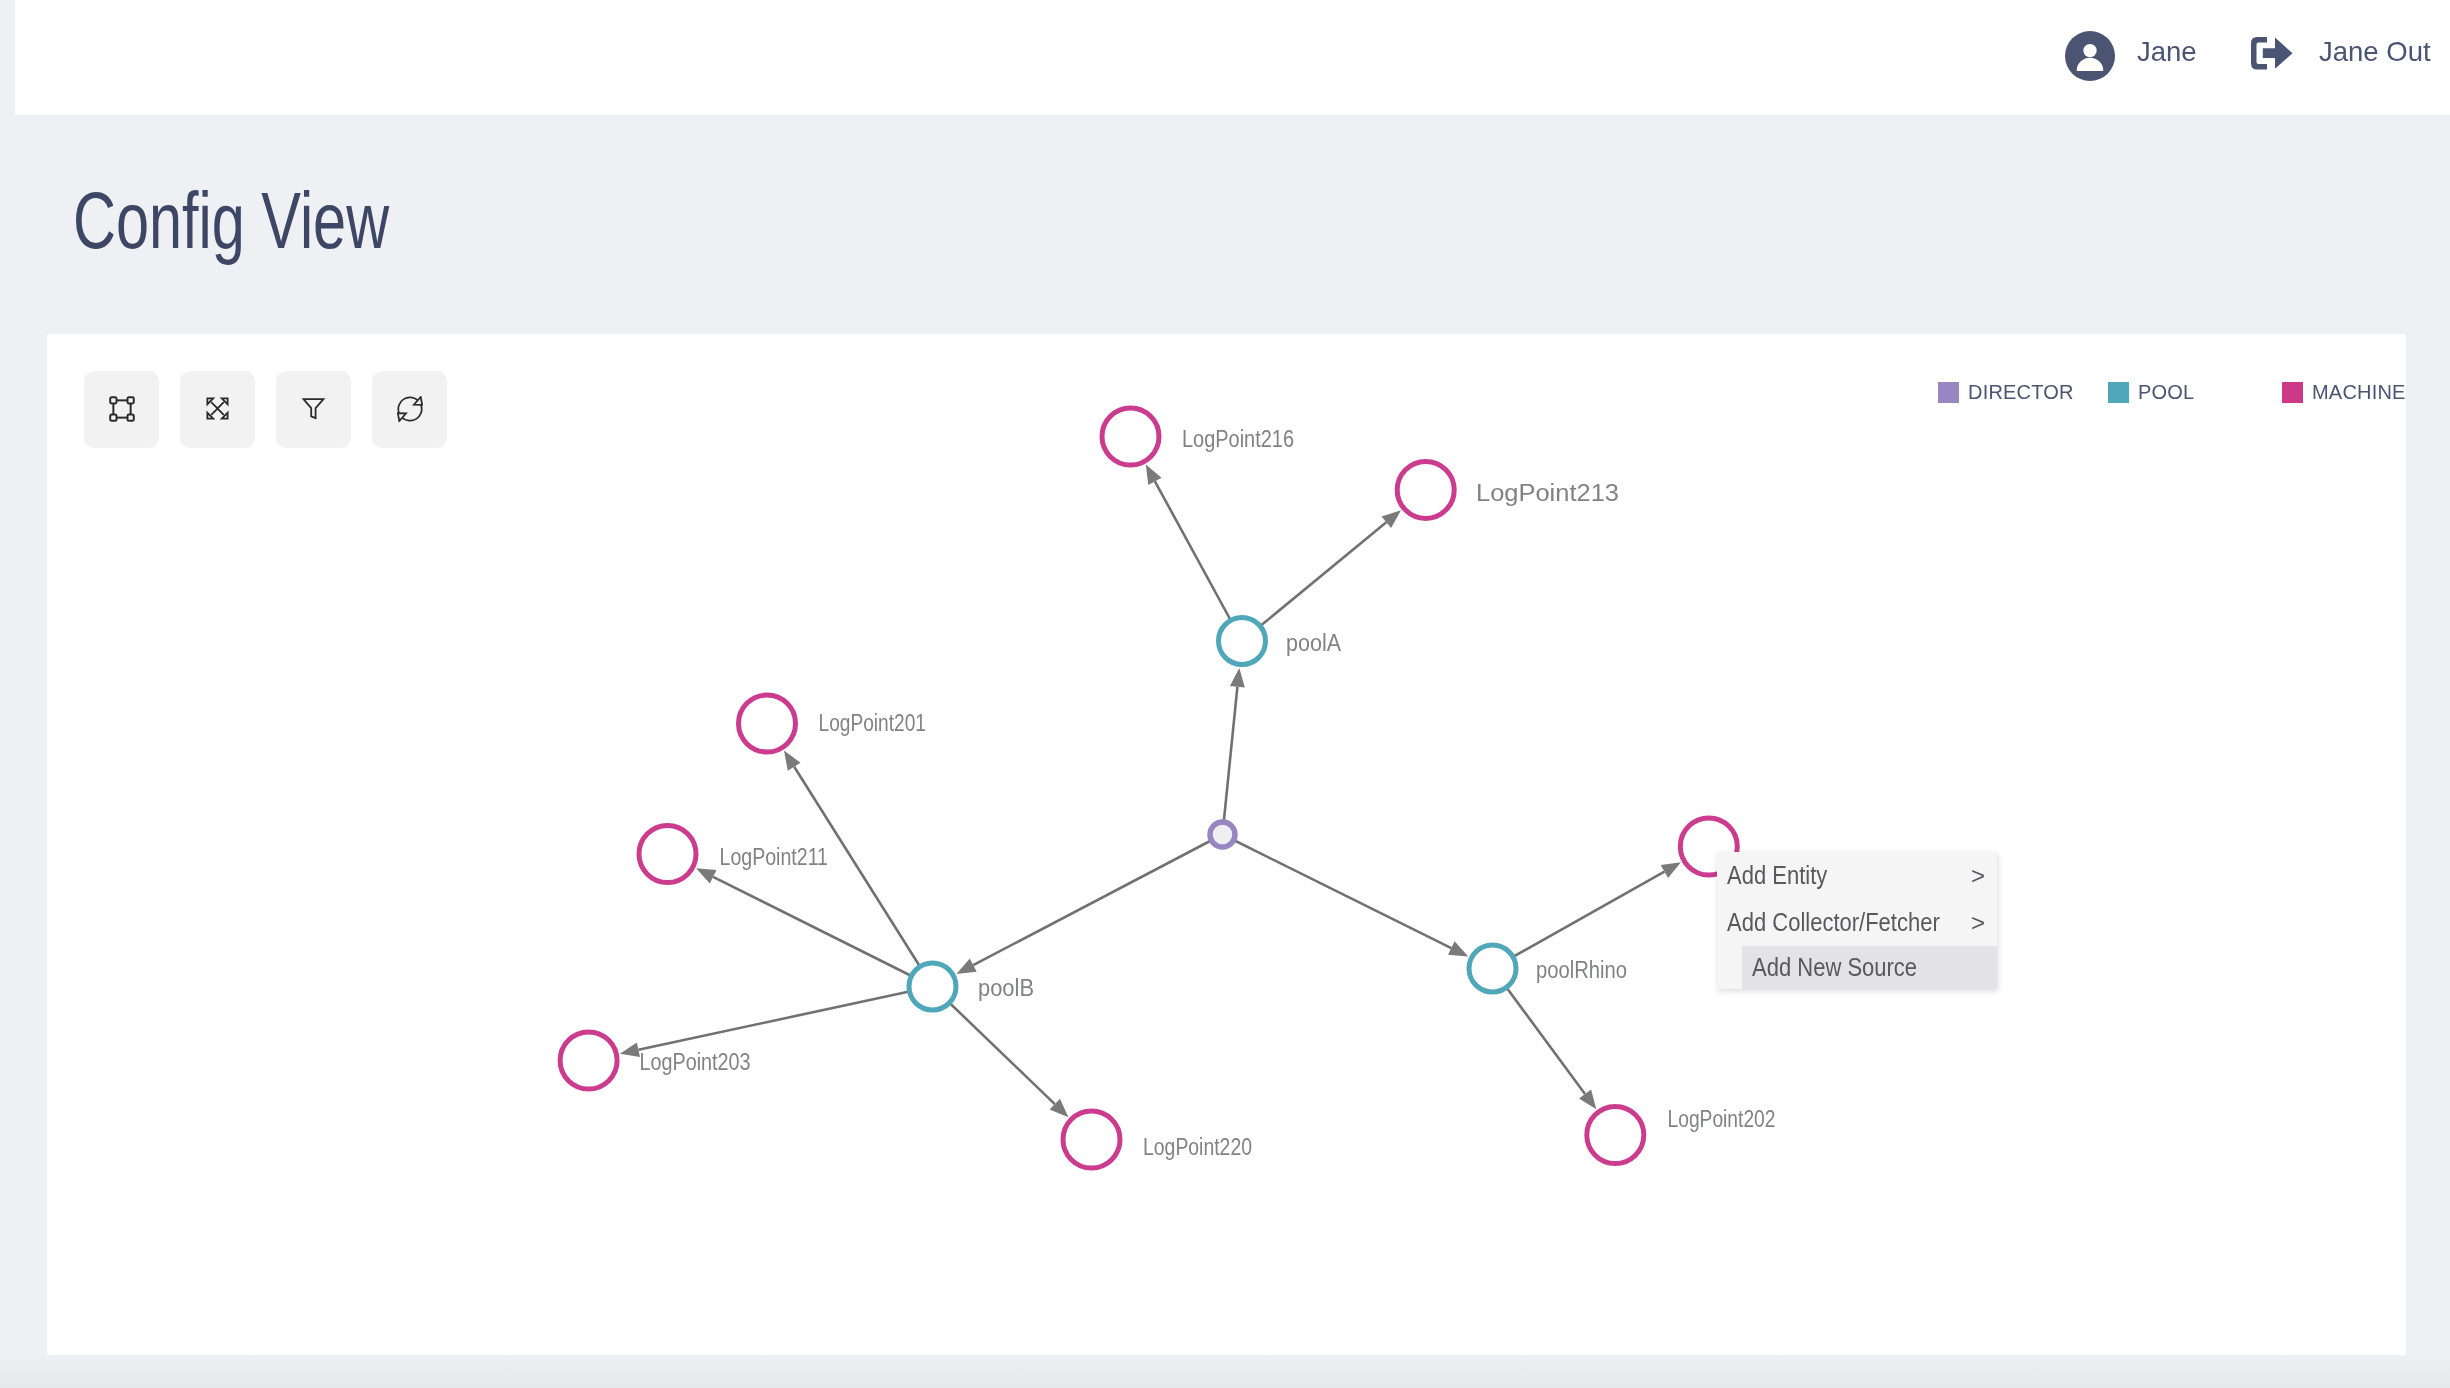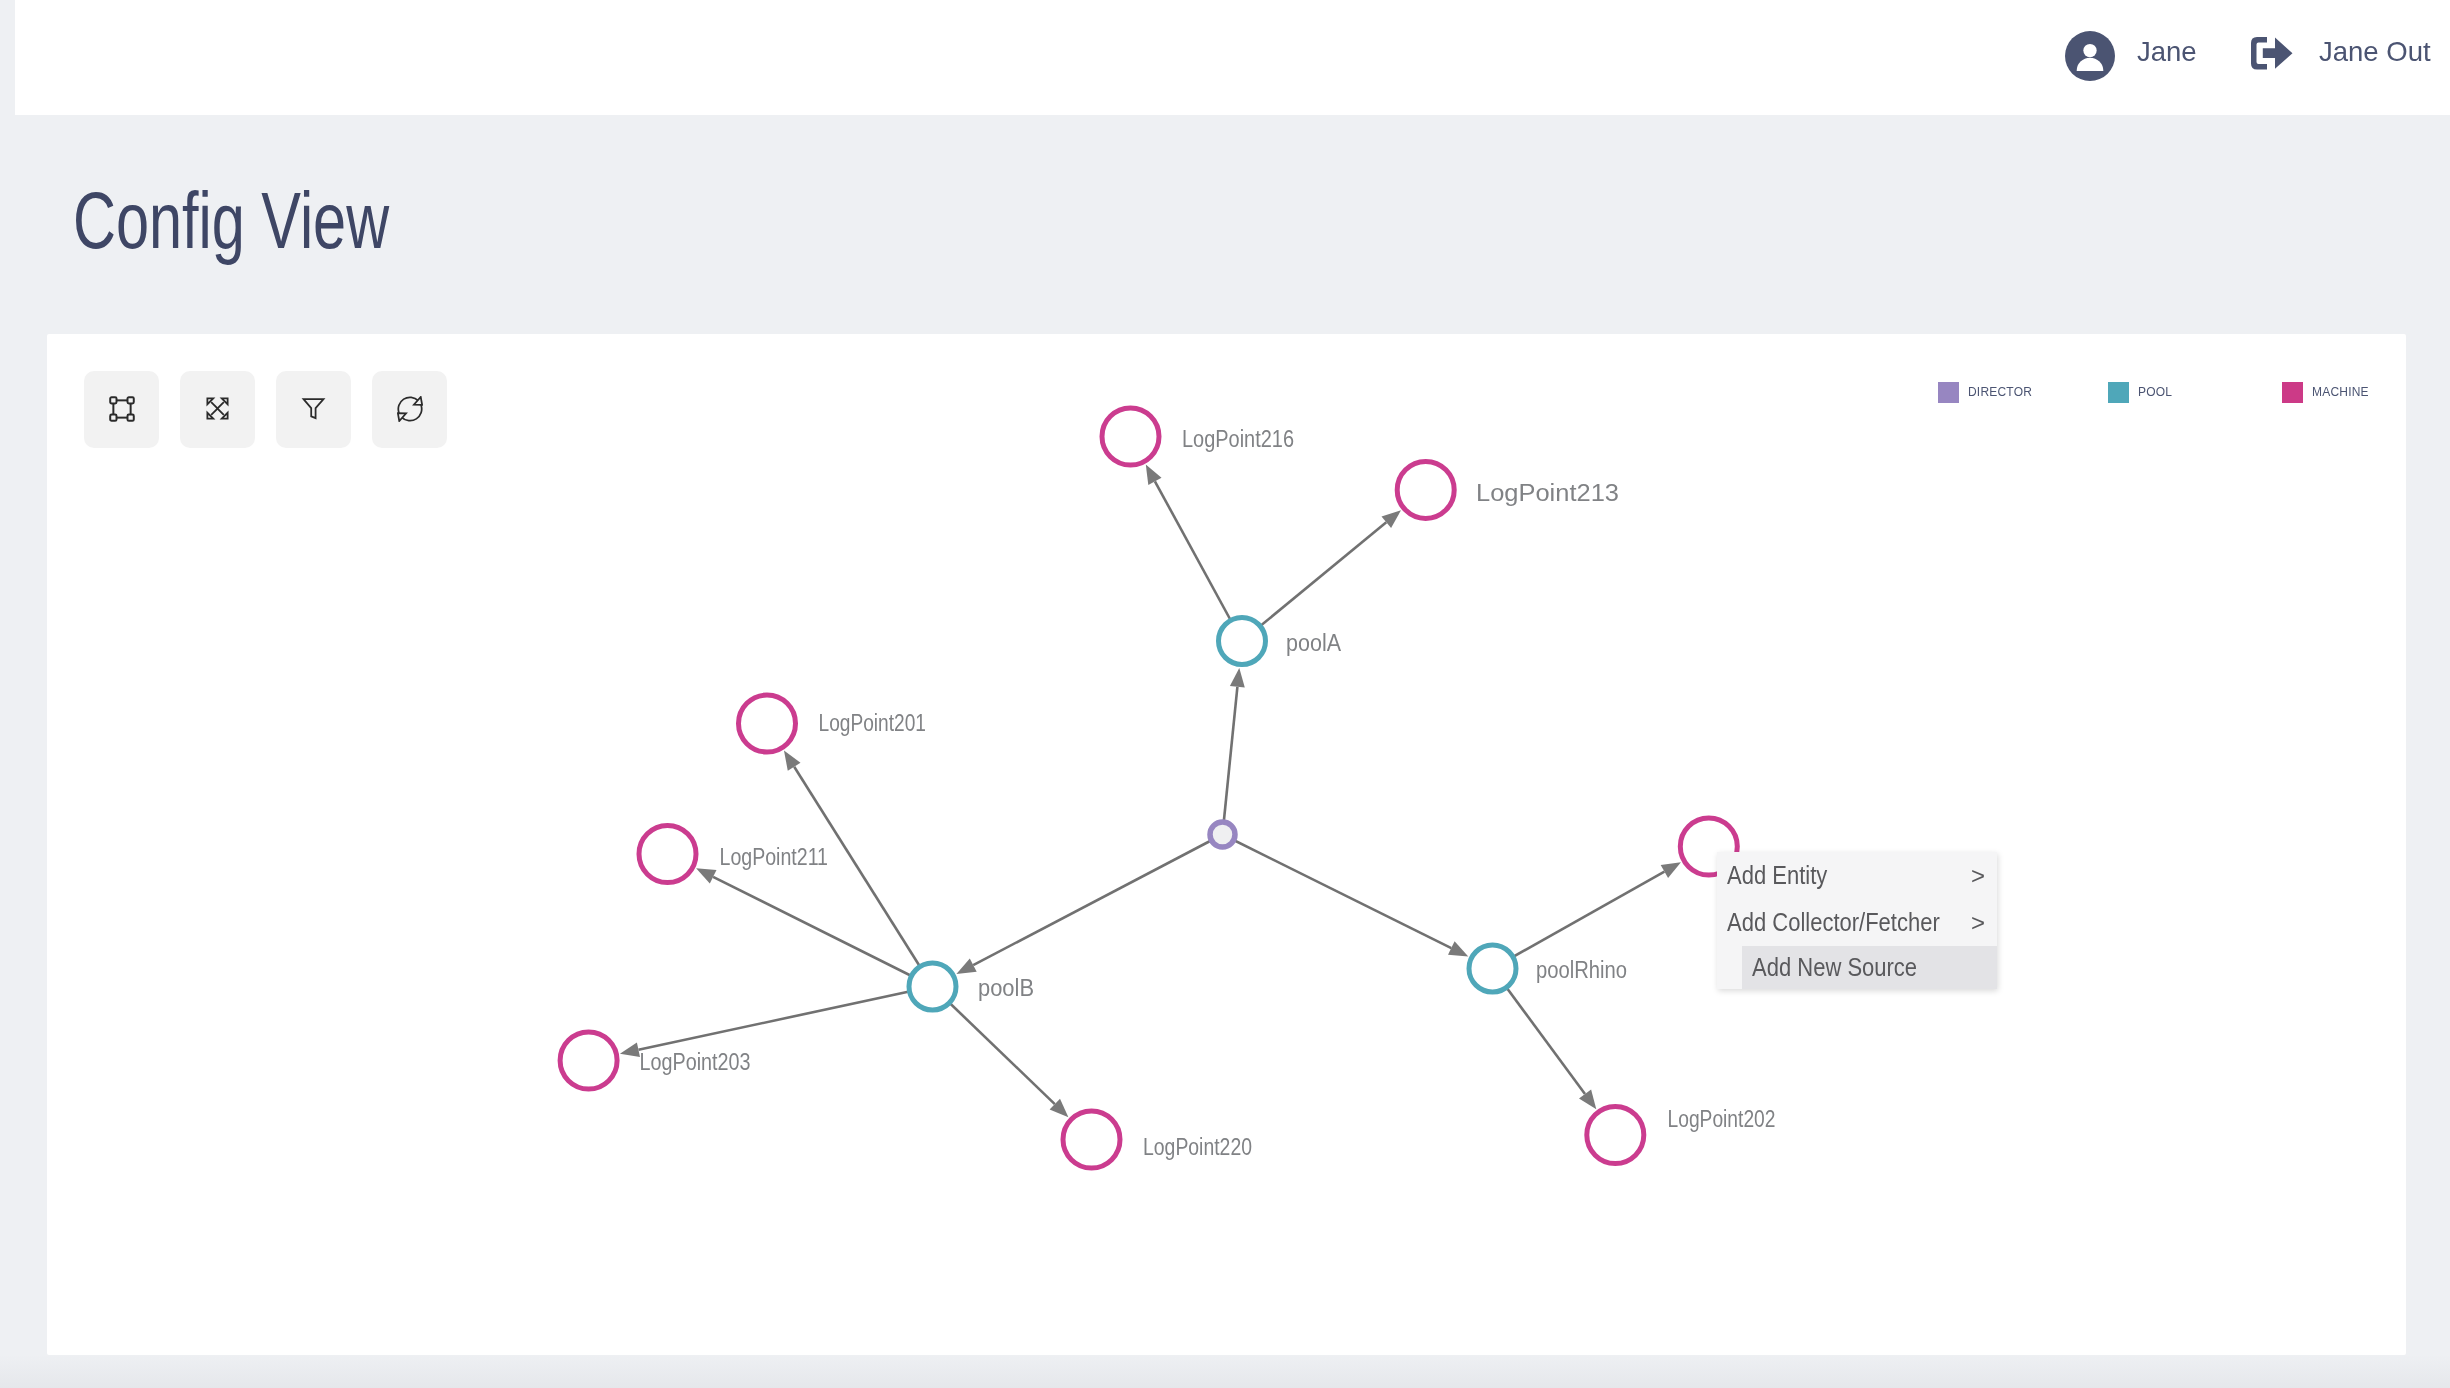--- a/index.html
+++ b/index.html
@@ -3,21 +3,21 @@
 <meta charset="utf-8">
 <style>
 * { margin:0; padding:0; box-sizing:border-box; }
 html,body { width:2450px; height:1388px; font-family:"Liberation Sans", sans-serif; background:#eef0f3; overflow:hidden; }
 #header { position:absolute; left:0; top:0; width:2450px; height:115px; background:#ffffff;margin-left:15px; }
 .hitem { position:absolute; color:#4b5472; font-size:27.5px; }
 #title { position:absolute; left:73px; top:175px; font-size:80px; color:#3e4665; transform:scaleX(0.743); transform-origin:left top; white-space:nowrap; }
 #panel { position:absolute; left:47px; top:334px; width:2359px; height:1021px; background:#ffffff; border-radius:2px; }
 .tbtn { position:absolute; width:75px; height:77px; background:#f2f2f2; border-radius:10px; display:flex; align-items:center; justify-content:center; }
 .tbtn svg { margin-top:-2px; }
-.lgroup { position:absolute; top:381px; height:22px; display:flex; align-items:center; color:#4b5472; font-size:12px; letter-spacing:0.2px; }
+.lgroup { position:absolute; top:381px; height:22px; display:flex; align-items:center; color:#4b5472; font-size:20px; letter-spacing:0.2px; }
 .sq { width:21px; height:21px; display:inline-block; margin-right:9px; }
 #graph { position:absolute; left:0; top:0; }
 #menu { position:absolute; left:1717px; top:852px; width:280px; background:#f5f5f6; box-shadow:1px 2px 6px rgba(0,0,0,0.15); font-size:25px; color:#59595c; }
 .mrow { height:47px; display:flex; align-items:center; padding:0 10px; position:relative; }
 .mrow .lbl { display:inline-block; transform:scaleX(0.88); transform-origin:left center; white-space:nowrap; }
 .mrow.hl { height:43px; background:#e3e3e6;margin-left:25px; }
 .chev { position:absolute; right:12px; font-size:24px; }
 </style>
 </head>
 <body>

